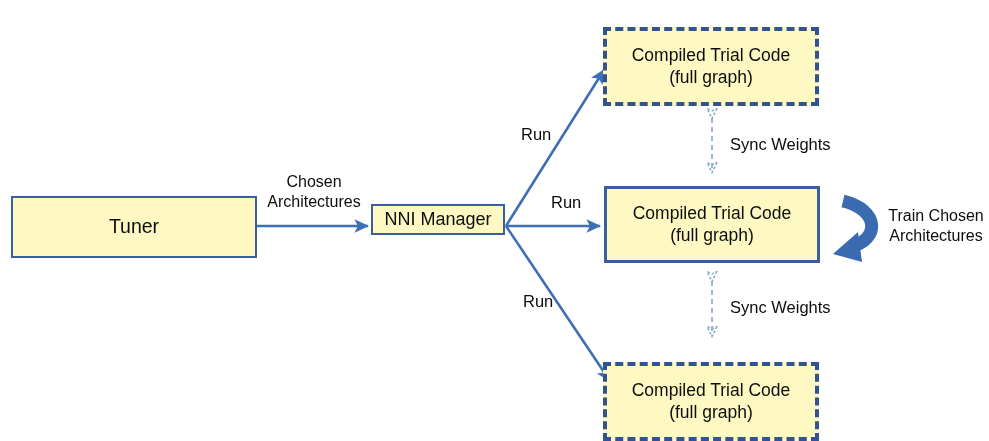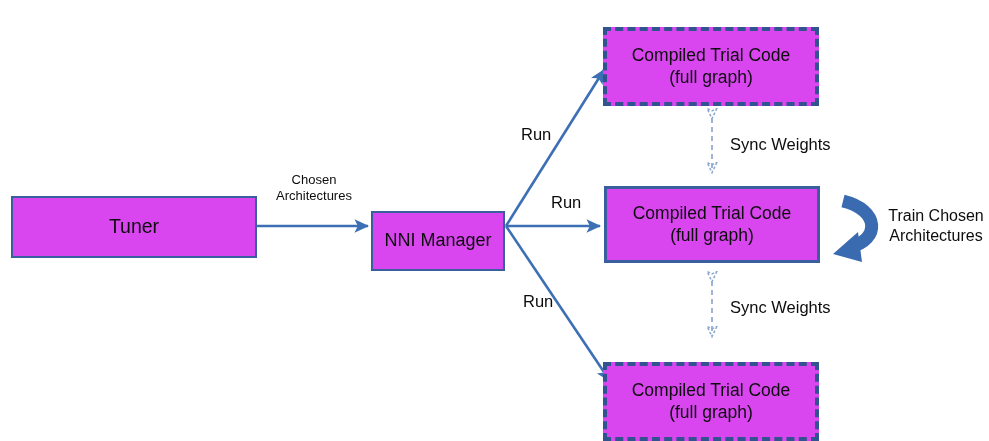--- a/index.html
+++ b/index.html
@@ -21,21 +21,21 @@
     position: absolute;
     left: 0;
     top: 0;
     width: 989px;
     height: 441px;
     pointer-events: none;
   }
   .node {
     position: absolute;
     box-sizing: border-box;
-    background: #d946ef;
+    background: #fef9c3;
     display: flex;
     flex-direction: column;
     align-items: center;
     justify-content: center;
     text-align: center;
     color: #0d0d0d;
     line-height: 1.22;
   }
   .node .line1, .node .line2 {
     display: block;
@@ -57,39 +57,38 @@
     line-height: 1.24;
   }
   .label-center {
     text-align: center;
   }
   #tuner-node {
     left: 11px; top: 196px; width: 246px; height: 62px;
     font-size: 19.5px;
   }
   #nni-node {
-    left: 371px; top: 204px; width: 134px; height: 60px;
+    left: 371px; top: 204px; width: 134px; height: 31px;
     font-size: 18px;
-    margin-top: 7px;
   }
   #trial-top {
     left: 603px; top: 27px; width: 216px; height: 79px;
     font-size: 17.5px;
   }
   #trial-mid {
     left: 604px; top: 186px; width: 216px; height: 77px;
     font-size: 17.5px;
   }
   #trial-bot {
     left: 603px; top: 362px; width: 216px; height: 79px;
     font-size: 17.5px;
   }
   #lbl-chosen {
     left: 262px; top: 172px; width: 104px;
-    font-size: 13px;
+    font-size: 16px;
   }
   #lbl-run-top  { left: 521px; top: 124px; font-size: 16.5px; }
   #lbl-run-mid  { left: 551px; top: 192px; font-size: 16.5px; }
   #lbl-run-bot  { left: 523px; top: 291px; font-size: 16.5px; }
   #lbl-sync-top { left: 730px; top: 134px; font-size: 16.5px; }
   #lbl-sync-bot { left: 730px; top: 297px; font-size: 16.5px; }
   #lbl-train {
     left: 884px; top: 206px; width: 104px;
     font-size: 16px;
   }

